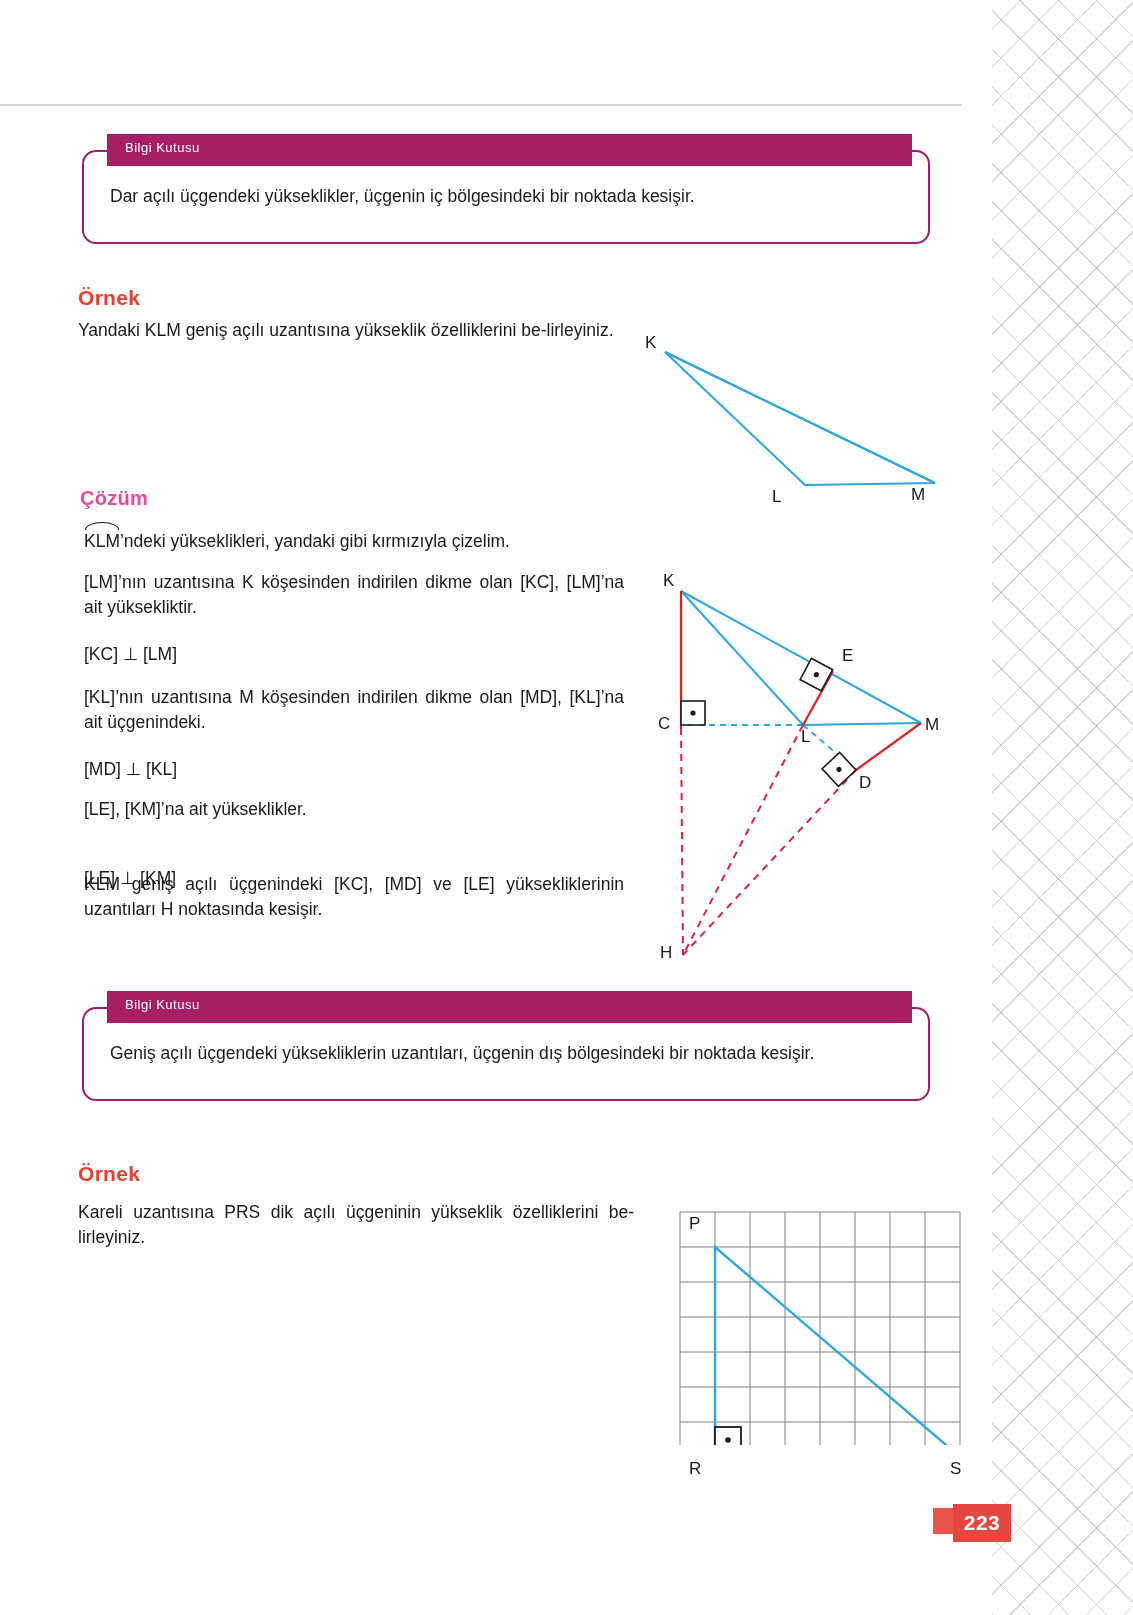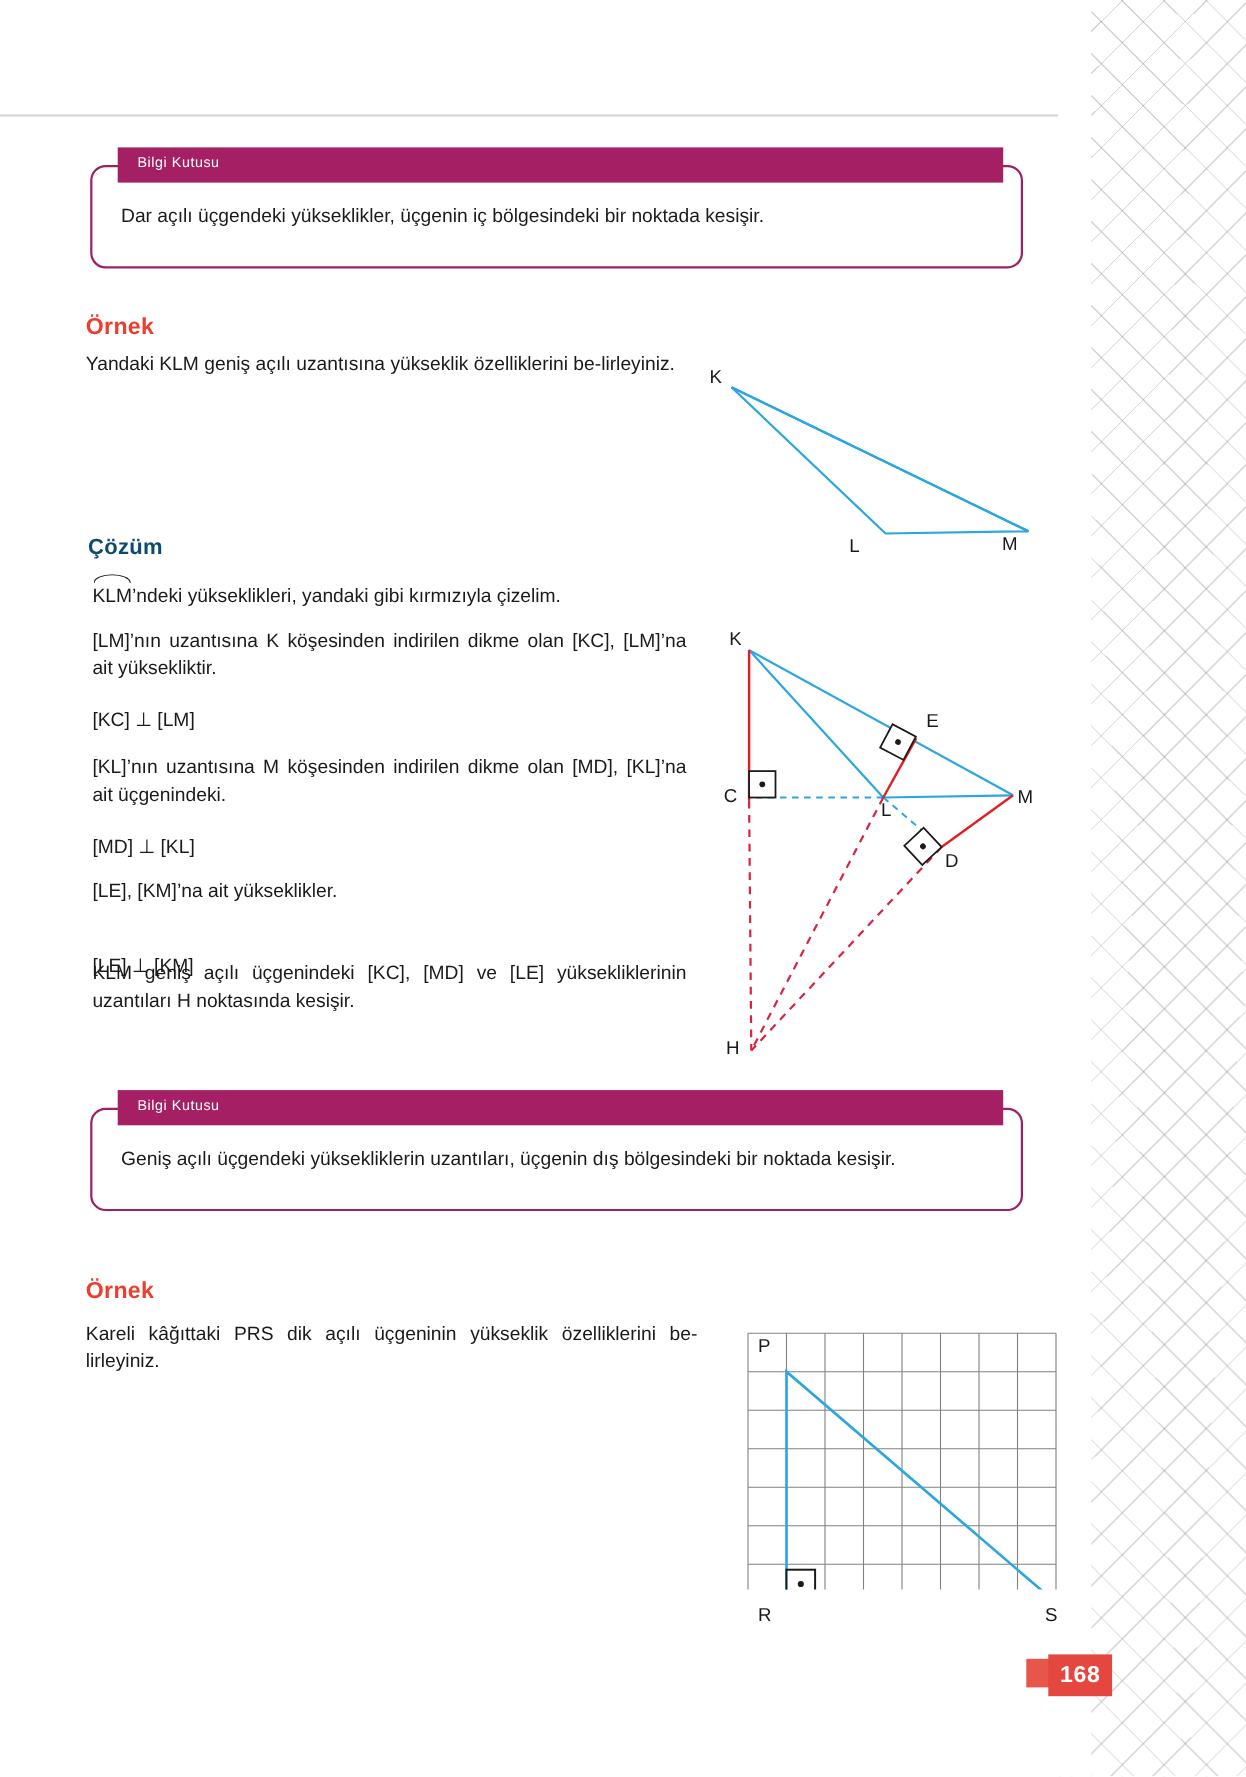--- a/index.html
+++ b/index.html
@@ -96,21 +96,21 @@
     font-size: 21px;
     font-weight: bold;
     color: #ee3d2e;
     letter-spacing: 0.3px;
   }
   .cozum-heading {
     position: absolute;
     left: 80px;
     font-size: 20px;
     font-weight: bold;
-    color: #0c4a6e;
+    color: #ec4899;
     letter-spacing: 0.3px;
   }
 
   
   .body-text {
     position: absolute;
     font-size: 17.5px;
     line-height: 25px;
     color: #1a1a1a;
     text-align: justify;
@@ -281,21 +281,21 @@
 </div>
 
 <div class="info-box" id="info-box-2">
   <div class="ib-frame"></div>
   <div class="ib-header"></div>
   <div class="ib-header-label">Bilgi Kutusu</div>
   <div class="ib-body">Geniş açılı üçgendeki yüksekliklerin uzantıları, üçgenin dış bölgesindeki bir noktada kesişir.</div>
 </div>
 
 <div class="ornek-heading" id="ornek2-heading">Örnek</div>
-<div class="body-text" id="ornek2-text">Kareli kâğıttaki PRS dik açılı üçgeninin yükseklik özelliklerini be-lirleyiniz.</div>
+<div class="body-text" id="ornek2-text">Kareli uzantısına PRS dik açılı üçgeninin yükseklik özelliklerini be-lirleyiniz.</div>
 
 <div class="figure" id="fig-grid">
   <svg width="330" height="250" viewBox="0 0 330 250">
 
     <g stroke="#808080" stroke-width="1">
       <line x1="35" y1="17" x2="35" y2="262"></line>
       <line x1="70" y1="17" x2="70" y2="262"></line>
       <line x1="105" y1="17" x2="105" y2="262"></line>
       <line x1="140" y1="17" x2="140" y2="262"></line>
       <line x1="175" y1="17" x2="175" y2="262"></line>
@@ -321,14 +321,14 @@
     </g>
   </svg>
   <div class="fig-label" style="left:44px;  top:20px;">P</div>
   <div class="fig-label" style="left:44px;  top:265px;">R</div>
   <div class="fig-label" style="left:305px; top:265px;">S</div>
 </div>
 
 <div id="page-tab">
   <div class="tab-shadow"></div>
   <div class="tab-main"></div>
-  <div class="tab-num">168</div>
+  <div class="tab-num">223</div>
 </div>
 
 </body></html>

